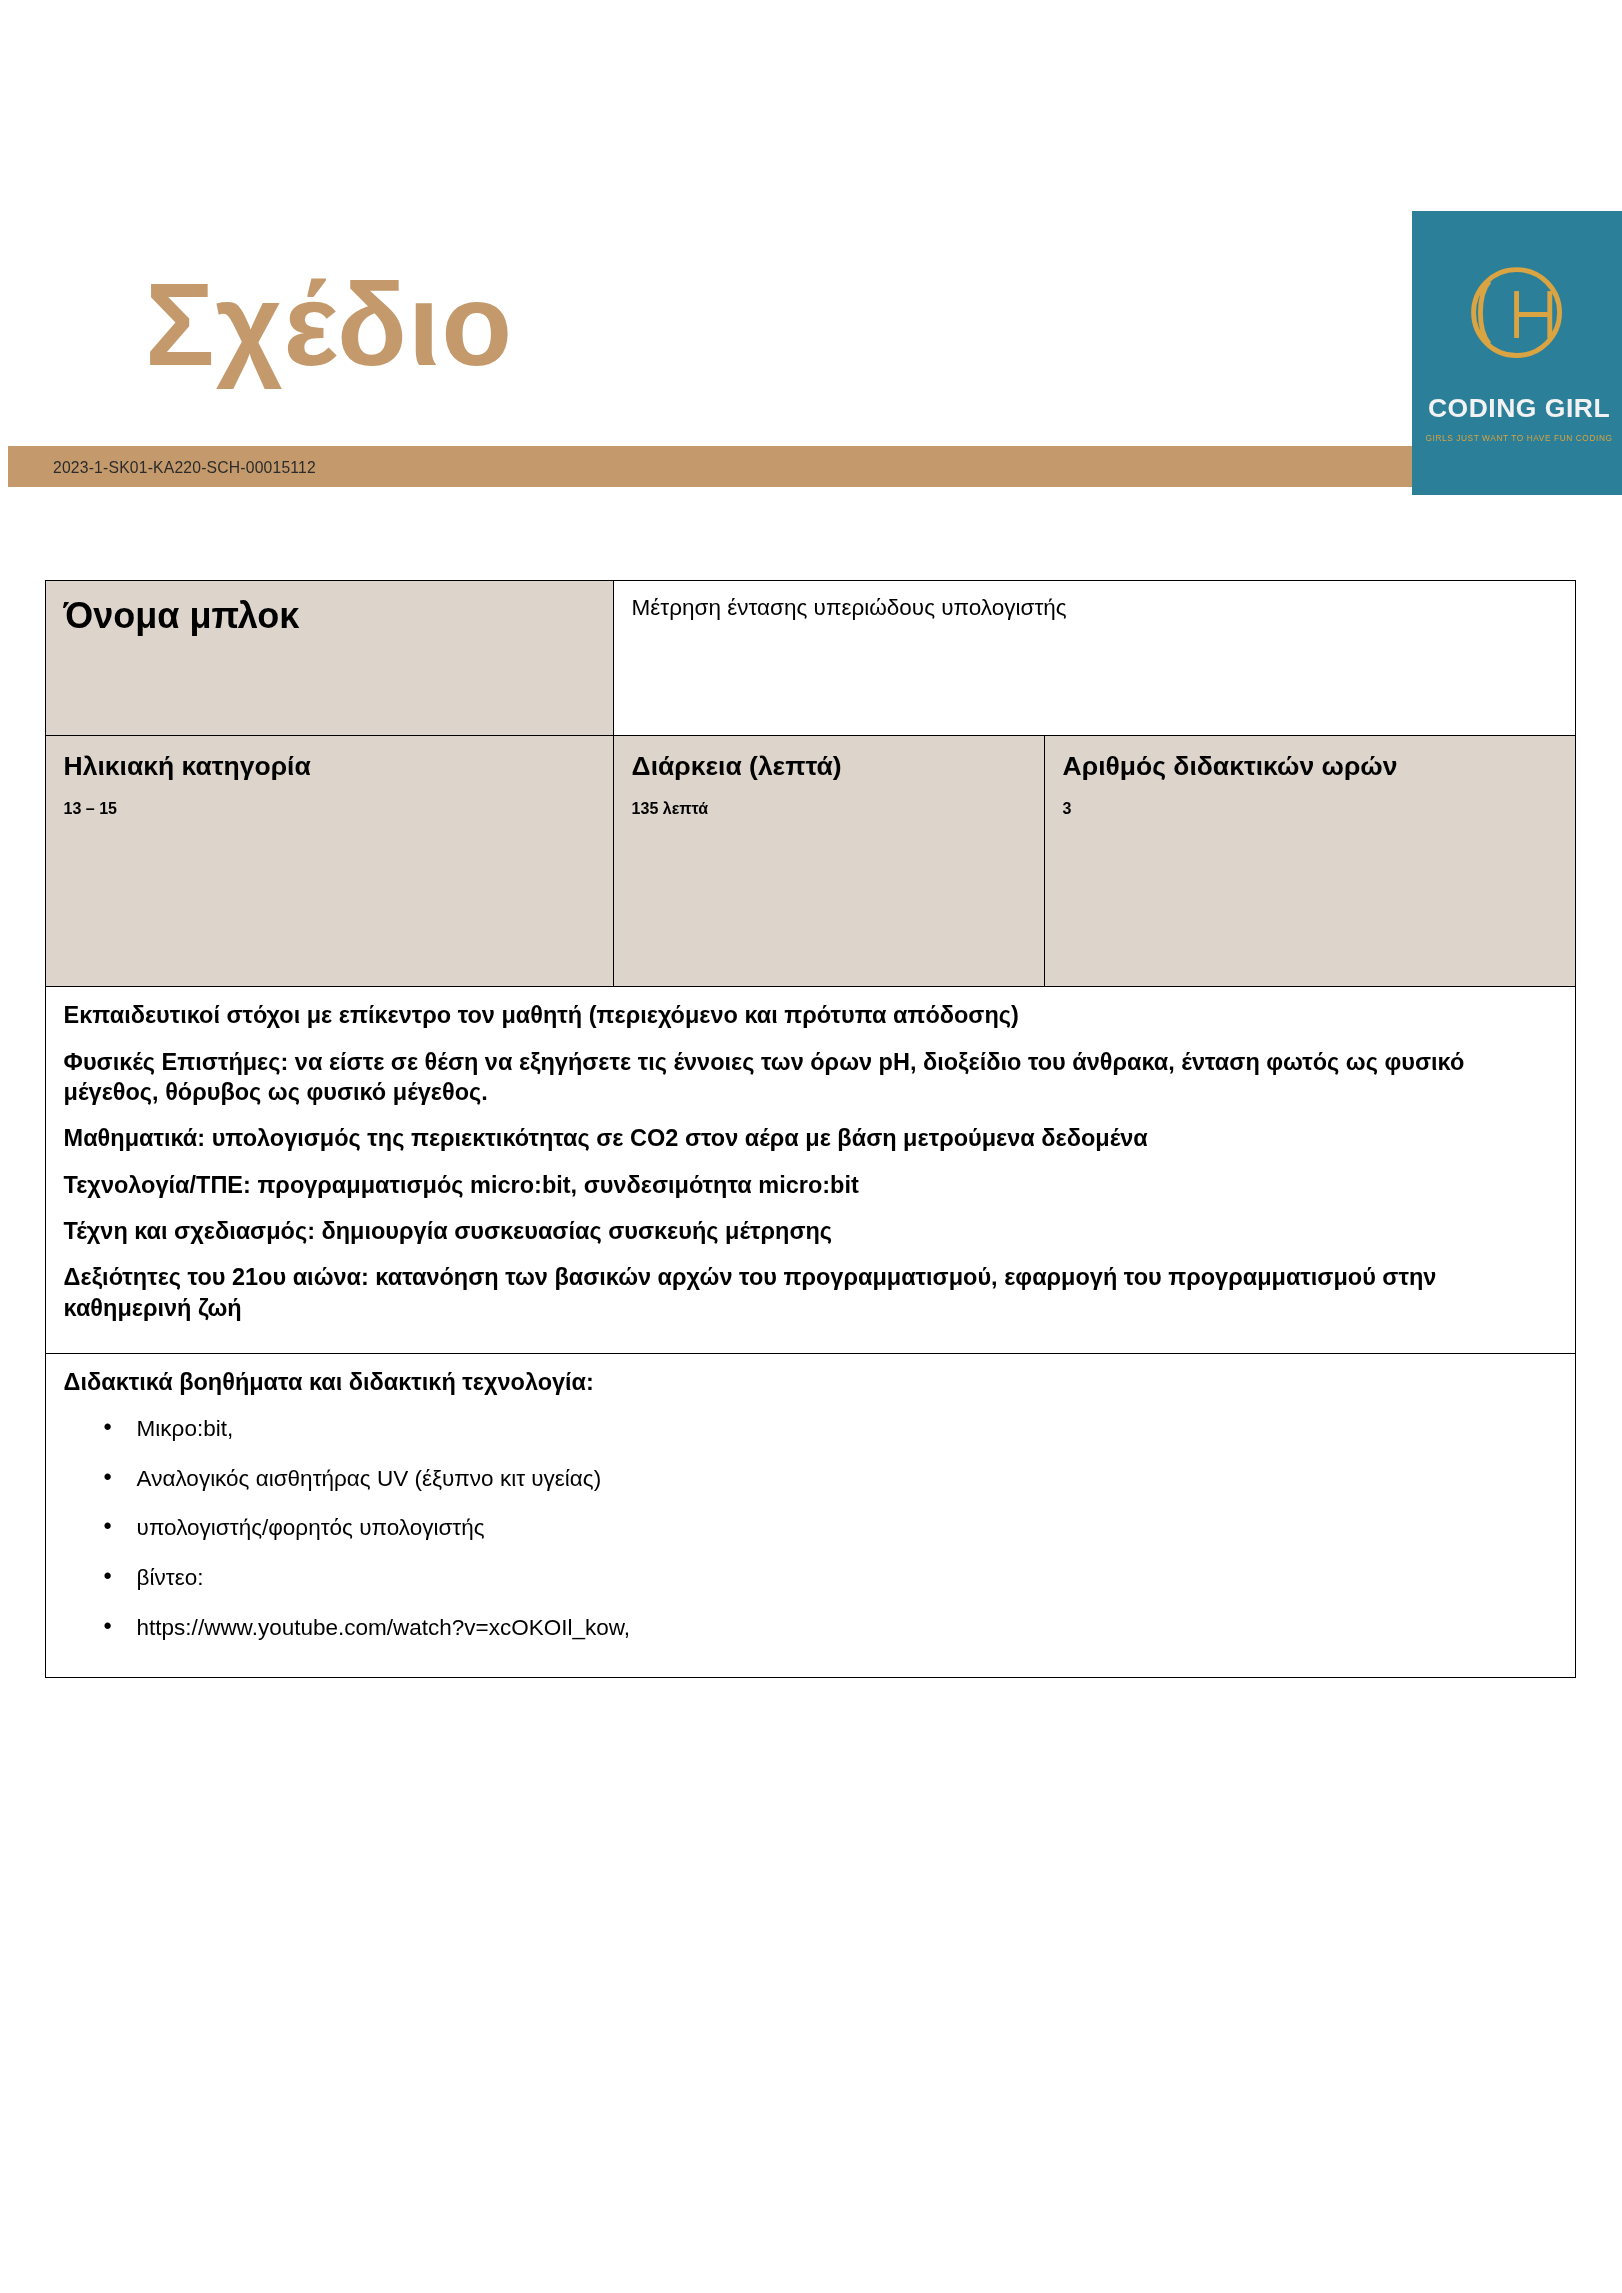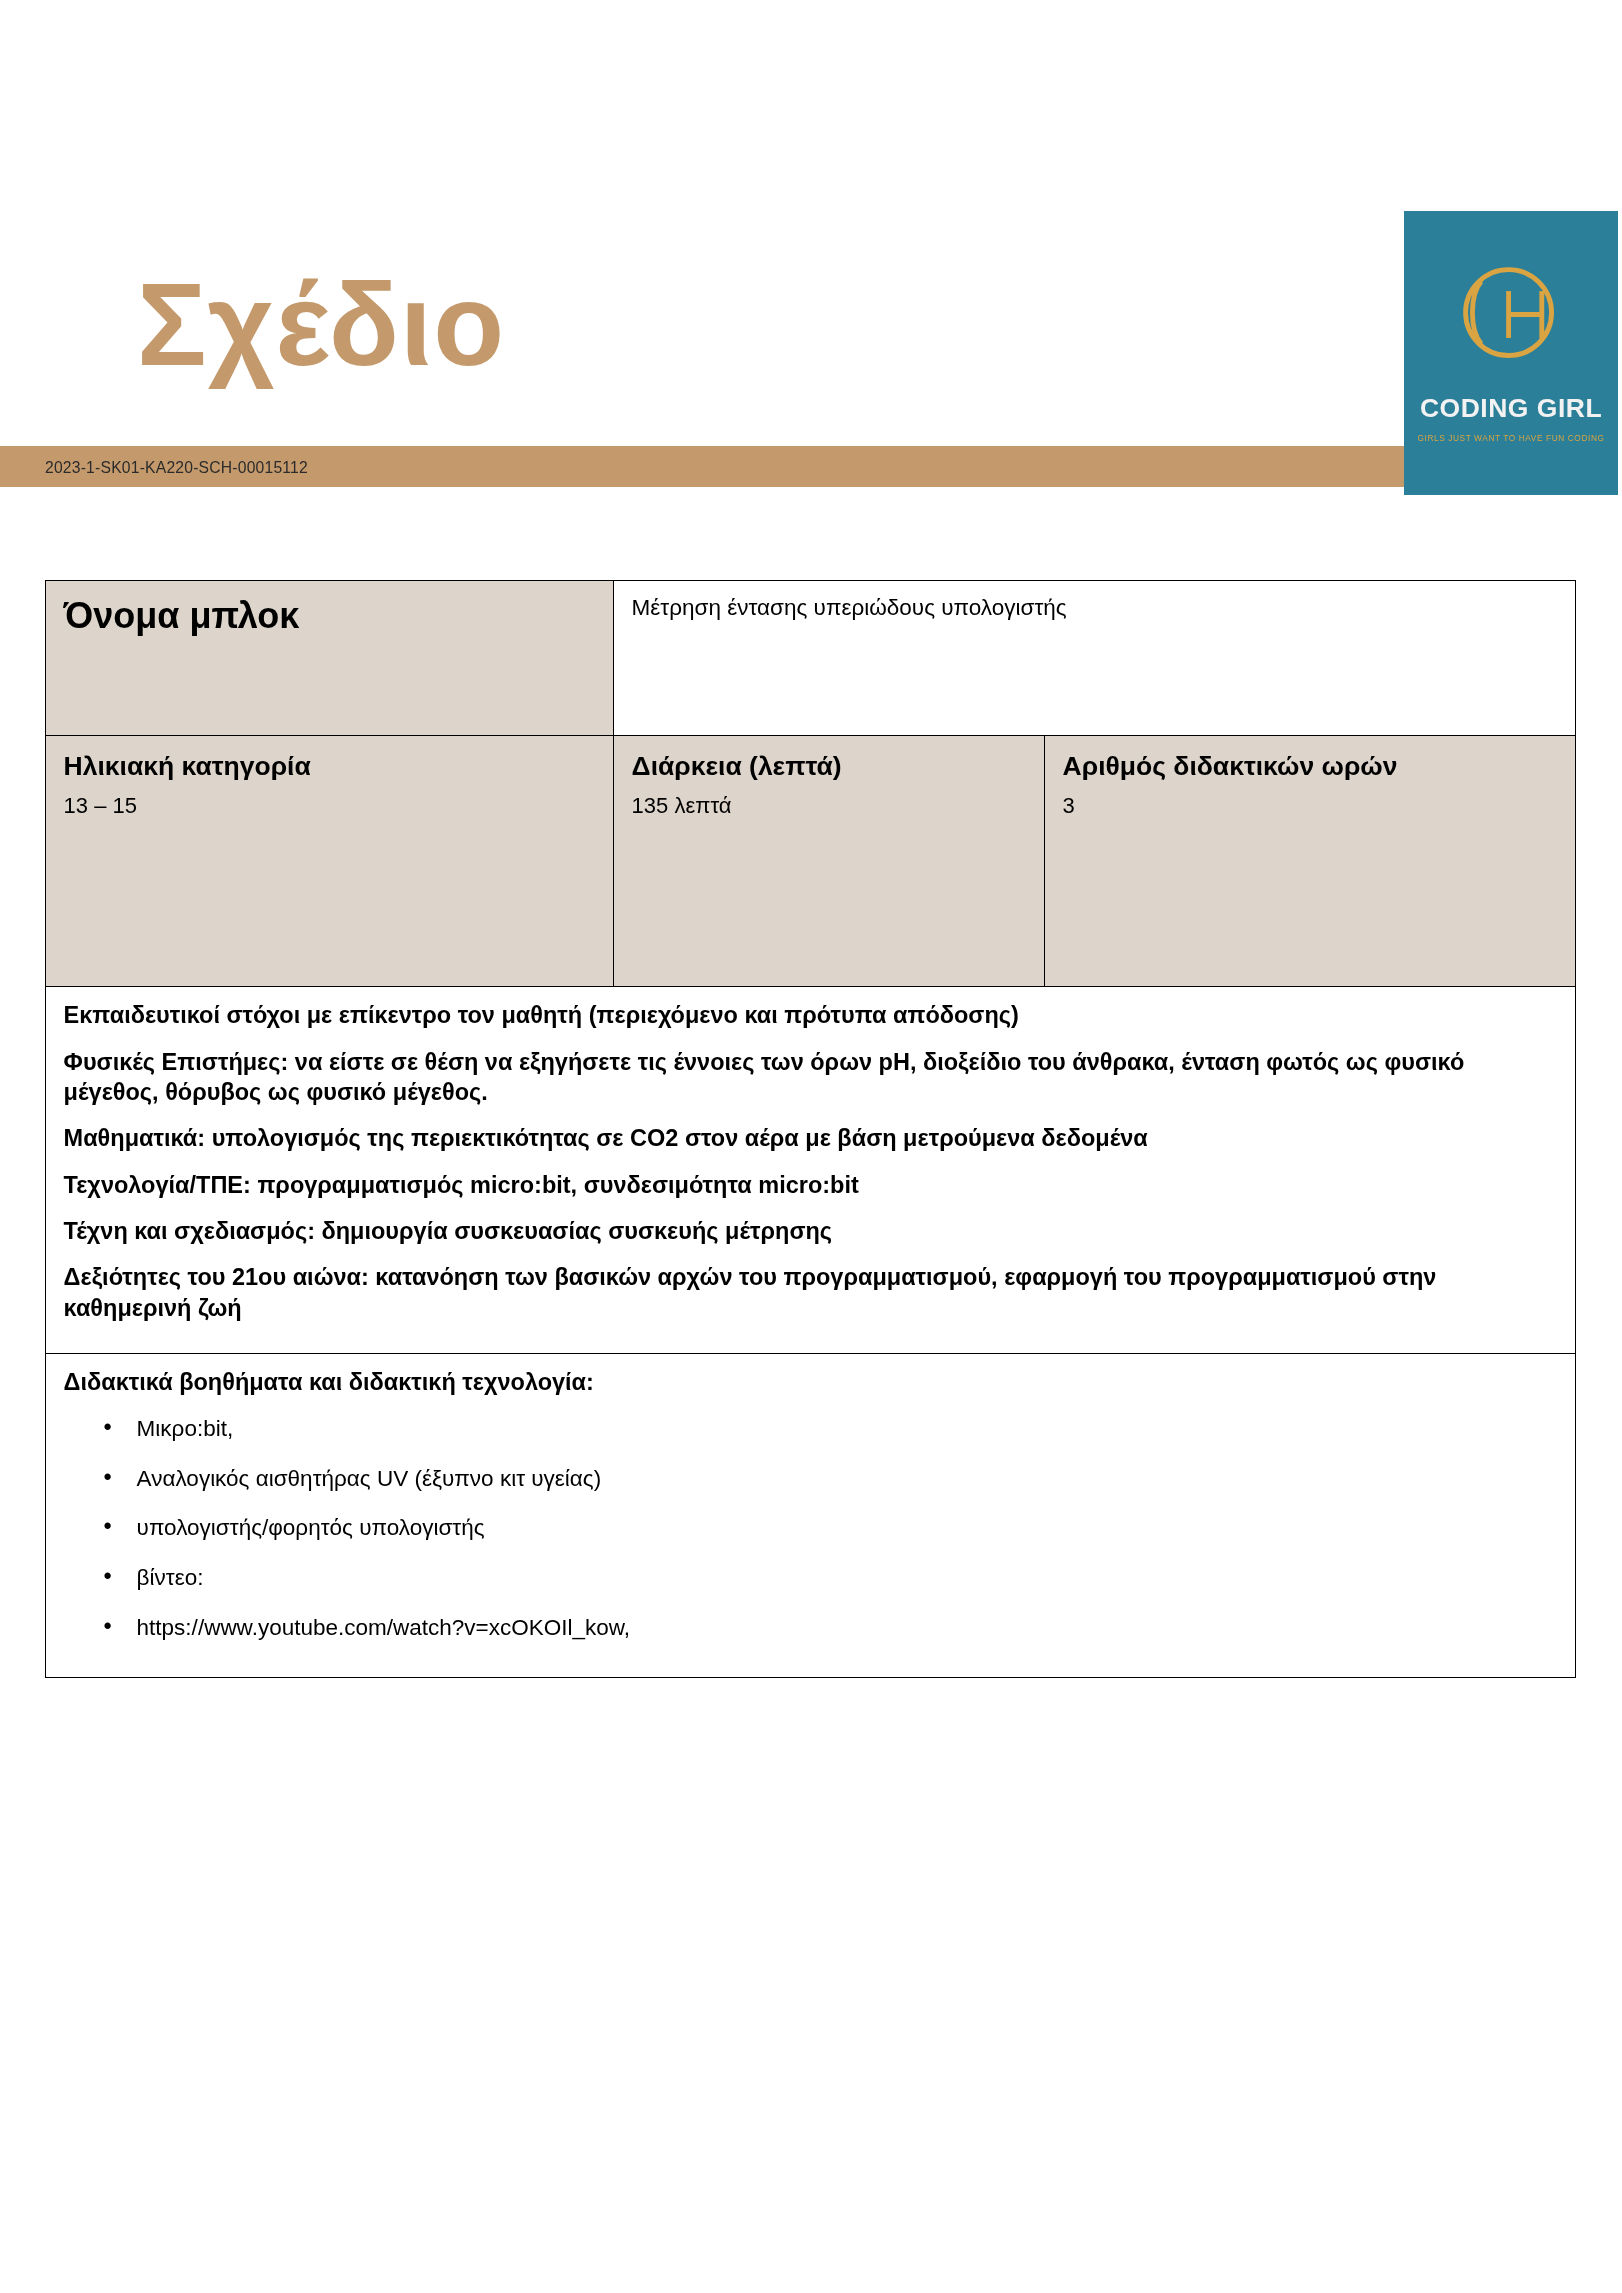--- a/index.html
+++ b/index.html
@@ -14,20 +14,21 @@
     color: #000000;
     position: relative;
     overflow: hidden;
   }
 
   .page {
     position: relative;
     width: 1622px;
     height: 2294px;
     box-sizing: border-box;
+    padding-left: 8px;
   }
 
   
   .header {
     position: relative;
     height: 510px;
   }
   .title-word {
     position: absolute;
     left: 137px;
@@ -119,23 +120,23 @@
     font-size: 22.5px;
     font-weight: normal;
     padding-top: 23.5px;
   }
   .sub-head {
     font-size: 26.5px;
     font-weight: bold;
     line-height: 1.22;
   }
   .sub-val {
-    font-size: 22px;
-    font-weight: normal;
-    margin-top: 11px;
+    font-size: 16px;
+    font-weight: bold;
+    margin-top: 18px;
   }
 
   .goals-cell p,
   .aids-cell p {
     margin: 0 0 15.7px 0;
     font-size: 23.5px;
     font-weight: bold;
     line-height: 1.3;
   }
   .goals-cell { padding: 21.6px 19.6px 13.7px 19.6px; }

